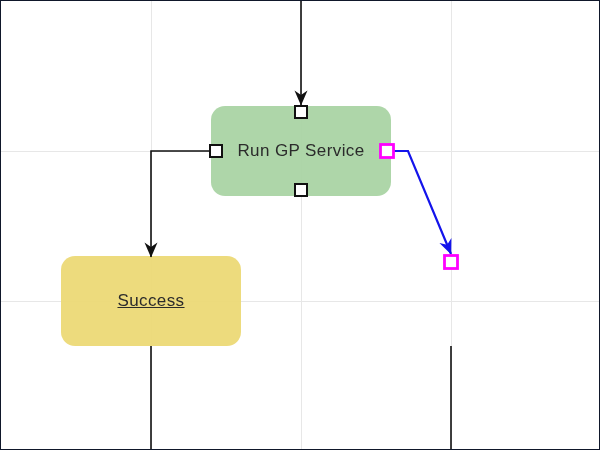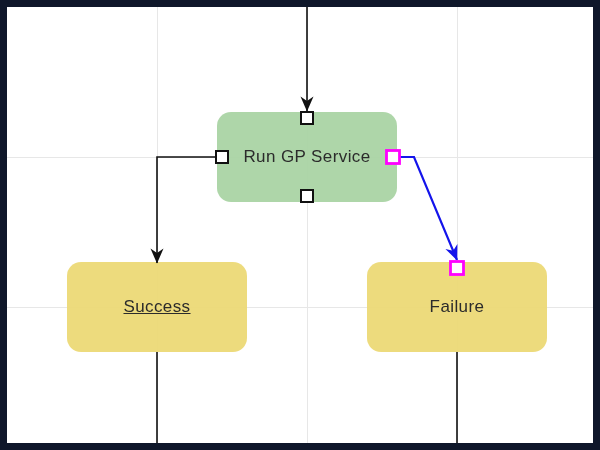--- a/index.html
+++ b/index.html
@@ -3,21 +3,21 @@
 <meta charset="utf-8">
 <style>
   html, body {
     margin: 0; padding: 0; background: #ffffff;
     font-family: "Liberation Sans", sans-serif;
   }
   .canvas {
     position: relative;
     width: 600px; height: 450px;
     box-sizing: border-box;
-    border: 7px solid #0f172a;
+    border: 1px solid #0f172a;
     background: #ffffff;
     overflow: hidden;
   }
   svg.layer {
     position: absolute; left: 0; top: 0;
   }
   #grid-layer { z-index: 0; }
   #edge-layer { z-index: 2; pointer-events: none; }
   #edge-layer path, #edge-layer rect { pointer-events: visiblePainted; }
   .node {
@@ -47,23 +47,20 @@
     </svg>
 
   <div class="node" id="node-0" style="left: 210px; top: 105px; width: 180px; height: 90px; background: rgba(168, 211, 162, 0.93);">
     <span>Run GP Service</span>
   </div>
 
   <div class="node" id="node-1" style="left: 60px; top: 255px; width: 180px; height: 90px; background: rgba(236, 216, 115, 0.93); text-decoration: underline;">
     <span>Success</span>
   </div>
 
-  <div class="node" id="node-2" style="left: 360px; top: 255px; width: 180px; height: 90px; background: rgba(236, 216, 115, 0.93);">
-    <span>Failure</span>
-  </div>
 
   <svg id="edge-layer" class="layer" width="600" height="450">
       <defs>
         <marker id="arrowhead-0" viewBox="0 0 16 14" refX="15" refY="7" markerWidth="16" markerHeight="14" orient="auto" markerUnits="userSpaceOnUse">
           <path d="M0.5,0.5 L15.5,7 L0.5,13.5 L5,7 Z" fill="#111111"></path>
         </marker>
         <marker id="arrowhead-2" viewBox="0 0 16 14" refX="15" refY="7" markerWidth="16" markerHeight="14" orient="auto" markerUnits="userSpaceOnUse">
           <path d="M0.5,0.5 L15.5,7 L0.5,13.5 L5,7 Z" fill="#1414eb"></path>
         </marker>
       </defs>

